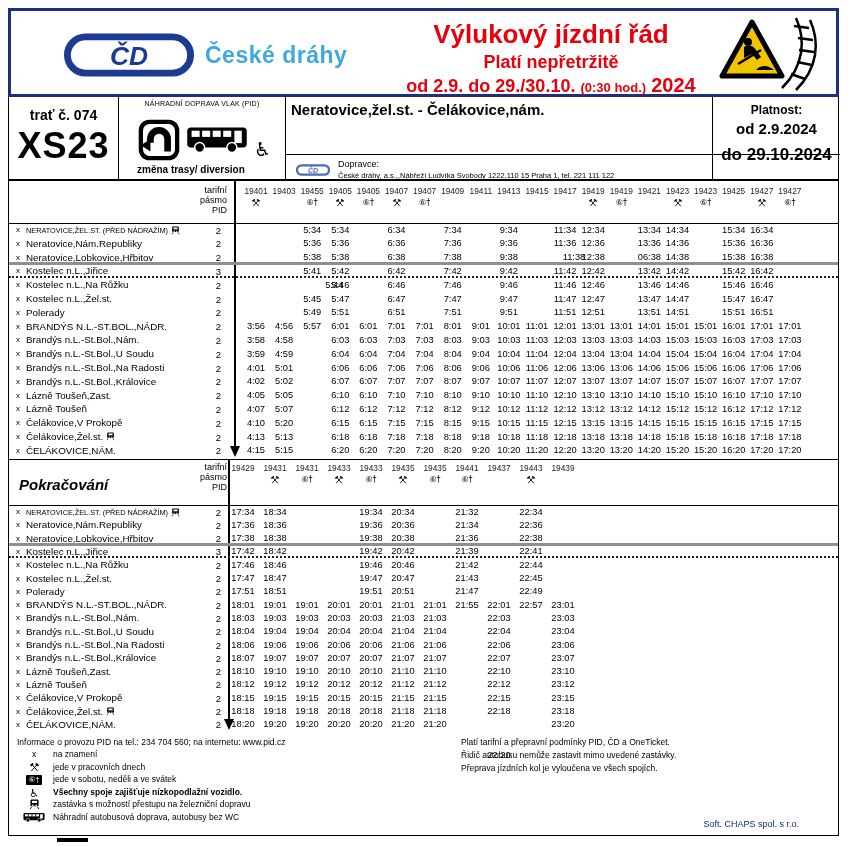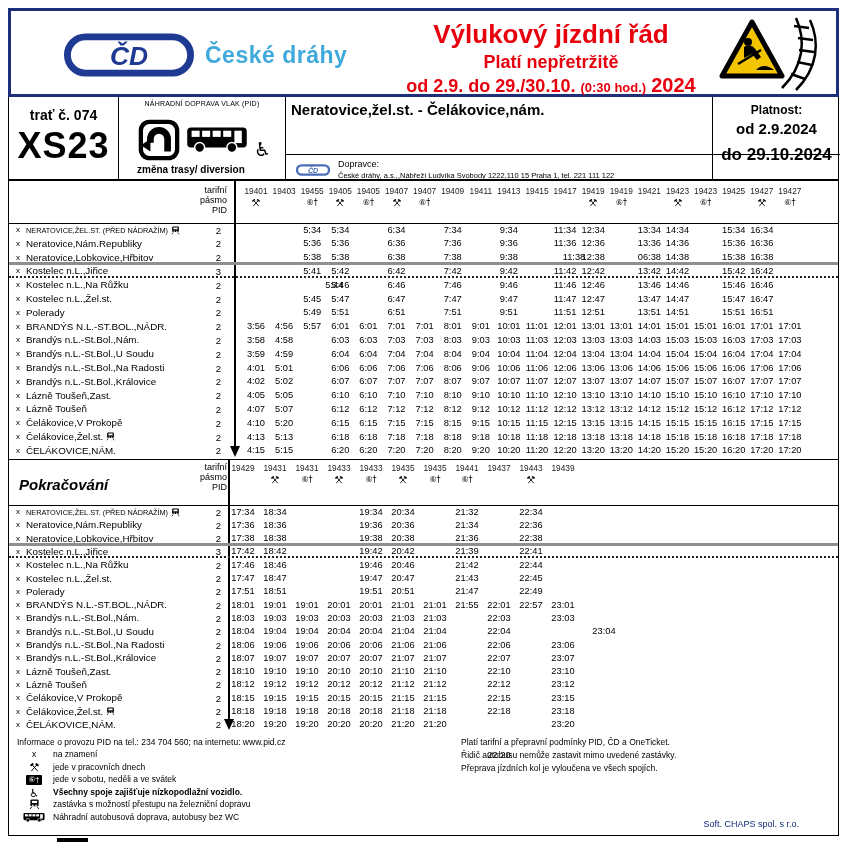--- a/index.html
+++ b/index.html
@@ -804,21 +804,21 @@
         </span>
         <span class="szone">2</span>
         <span class="tcell" style="left: 221px; width: 26px;">18:04</span>
         <span class="tcell" style="left: 253px; width: 26px;">19:04</span>
         <span class="tcell" style="left: 285px; width: 26px;">19:04</span>
         <span class="tcell" style="left: 317px; width: 26px;">20:04</span>
         <span class="tcell" style="left: 349px; width: 26px;">20:04</span>
         <span class="tcell" style="left: 381px; width: 26px;">21:04</span>
         <span class="tcell" style="left: 413px; width: 26px;">21:04</span>
         <span class="tcell" style="left: 477px; width: 26px;">22:04</span>
-        <span class="tcell" style="left: 541px; width: 26px; margin-left: 41px;">23:04</span>
+        <span class="tcell" style="left: 541px; width: 26px;">23:04</span>
       </div>
       <div class="srow" style="top: 178px; height: 13.3px;">
         <span class="sflag">x</span>
         <span class="sname">
           <span>Brandýs n.L.-St.Bol.,Na Radosti</span>
         </span>
         <span class="szone">2</span>
         <span class="tcell" style="left: 221px; width: 26px;">18:06</span>
         <span class="tcell" style="left: 253px; width: 26px;">19:06</span>
         <span class="tcell" style="left: 285px; width: 26px;">19:06</span>

